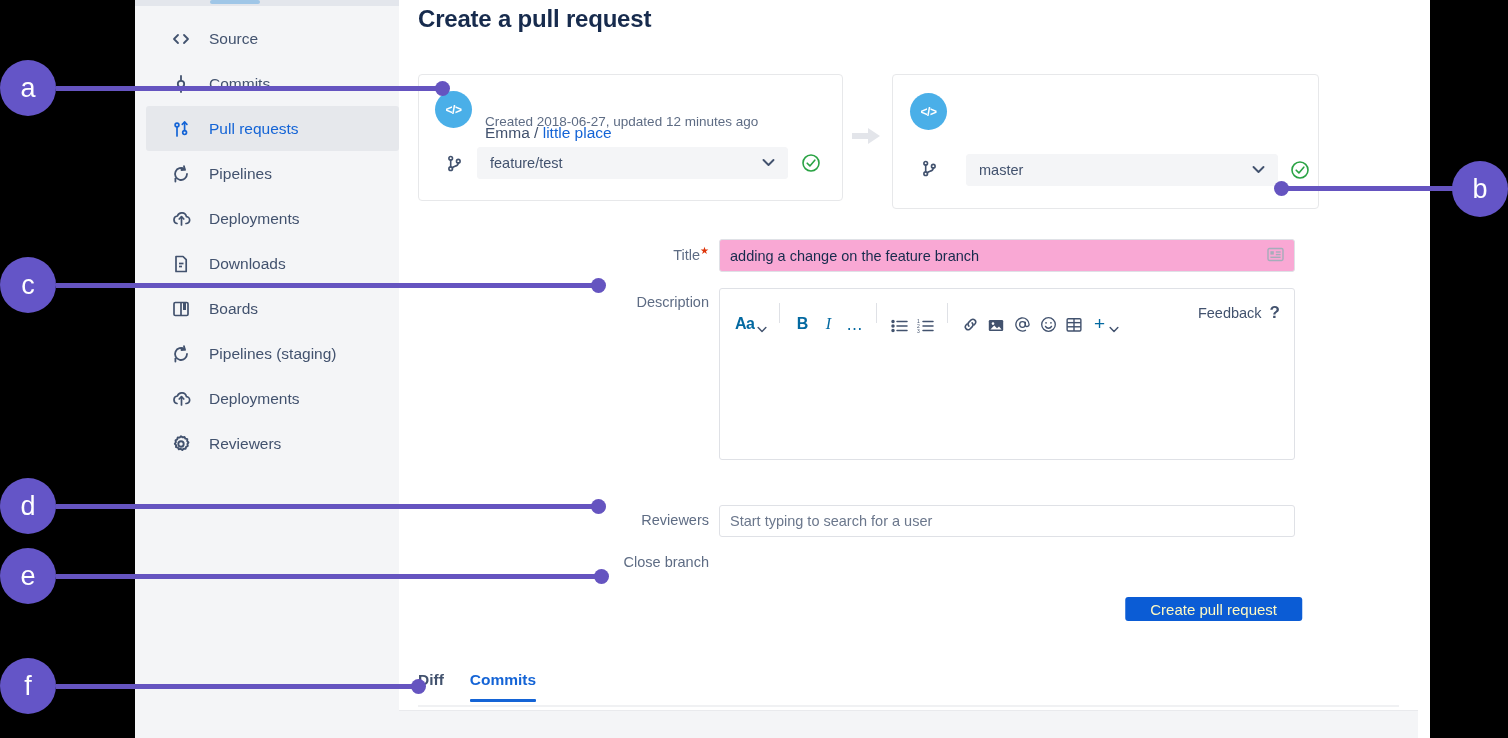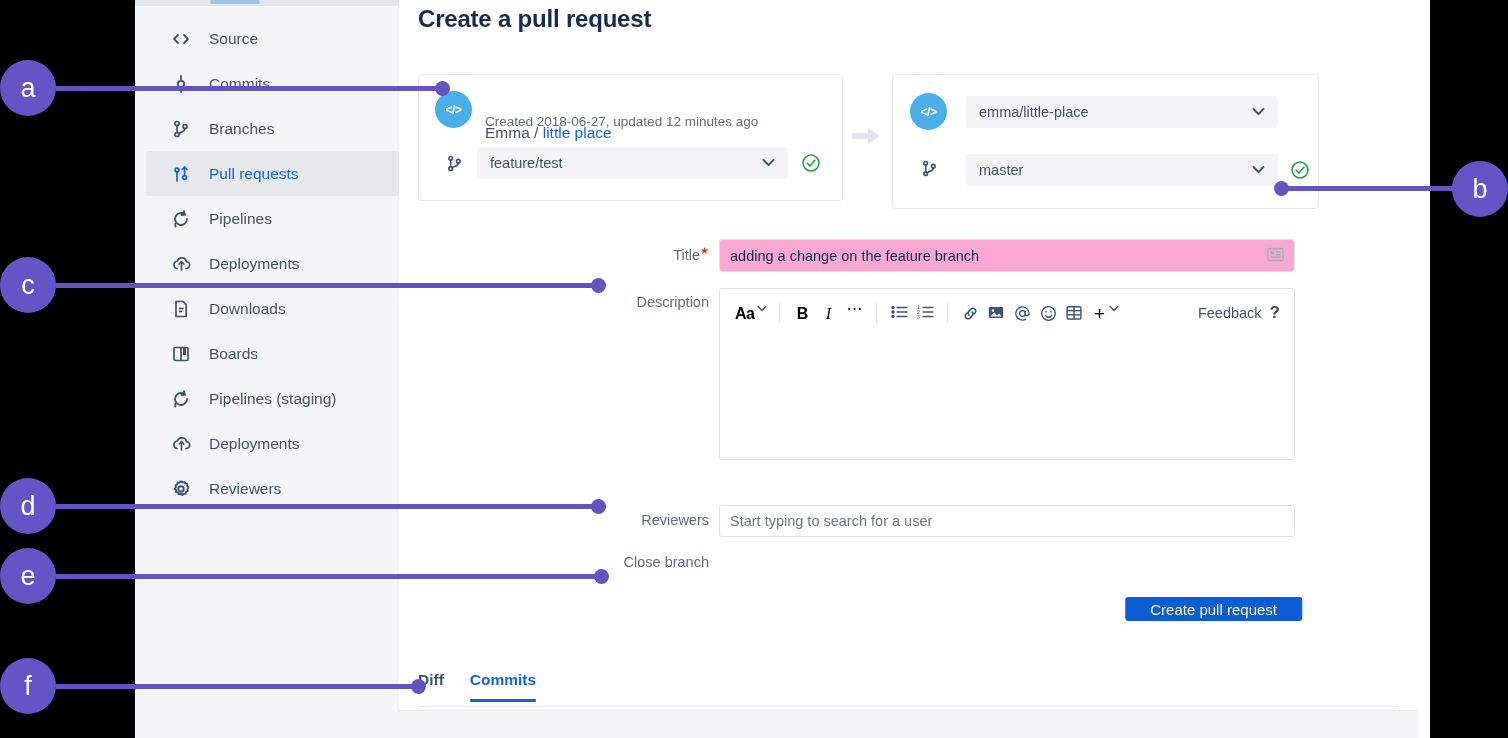--- a/index.html
+++ b/index.html
@@ -140,23 +140,23 @@
   .editor {
     position: absolute; left: 320px; top: 288px;
     width: 576px; height: 172px;
     background: #fff; border: 1px solid #dfe1e6; border-radius: 3px;
   }
   .etoolbar {
     position: absolute; left: 0; top: 0; width: 100%; height: 48px;
     display: flex; align-items: center; padding-left: 12px;
   }
   .etool {
-    display: flex; align-items: flex-start; justify-content: center;
+    display: flex; align-items: flex-end; justify-content: center;
     height: 28px; min-width: 26px; padding: 0 3px;
-    color: #000000; cursor: pointer; margin-top: 12px;
+    color: #0369a1; cursor: pointer; margin-top: 12px;
   }
   .etool.wide { min-width: 38px; }
   .edivider { width: 1px; height: 20px; background: #dfe1e6; margin: 0 9px; }
   .efeedback {
     margin-left: auto; margin-right: 8px;
     font-size: 14.5px; color: #42526e; cursor: pointer;
   }
   .ehelp { margin-right: 14px; font-size: 17px; color: #42526e; cursor: pointer; font-weight: 700;}
 
   .reviewers-field {
@@ -251,32 +251,20 @@
         <div class="nav-item">
           <span class="ico">
             <svg width="20" height="20" viewBox="0 0 20 20" fill="none" stroke="#42526e" stroke-width="1.8" stroke-linecap="round">
                 <line x1="10" y1="2" x2="10" y2="18"></line>
                 <circle cx="10" cy="10" r="3.2" fill="#f4f5f7"></circle>
               </svg>
           </span>
           <span>Commits</span>
         </div>
 
-        <div class="nav-item">
-          <span class="ico">
-            <svg width="20" height="20" viewBox="0 0 20 20" fill="none" stroke="#42526e" stroke-width="1.7" stroke-linecap="round">
-                <circle cx="6" cy="4.5" r="2"></circle>
-                <circle cx="6" cy="15.5" r="2"></circle>
-                <circle cx="14" cy="7.5" r="2"></circle>
-                <path d="M6 6.5 L6 13.5"></path>
-                <path d="M14 9.5 C14 13 10 12.5 7.6 14.6"></path>
-              </svg>
-          </span>
-          <span>Branches</span>
-        </div>
 
         <div class="nav-item active">
           <span class="ico">
             <svg width="20" height="20" viewBox="0 0 20 20" fill="none" stroke="#1464d6" stroke-width="1.7" stroke-linecap="round" stroke-linejoin="round">
                 <circle cx="6" cy="6" r="1.9"></circle>
                 <path d="M6 7.9 L6 17"></path>
                 <path d="M13.6 3.2 L13.6 11.5"></path>
                 <polyline points="11.3,5.3 13.6,3 15.9,5.3"></polyline>
                 <circle cx="13.6" cy="13.6" r="1.9"></circle>
               </svg>
@@ -403,28 +391,20 @@
 
       <div class="arrow-between">
         <svg width="30" height="18" viewBox="0 0 30 18" fill="#e3e5ea">
             <path d="M0 6 h16 V1 l12 8 -12 8 V12 H0 Z"></path>
           </svg>
       </div>
 
       <div class="panel panel-dest">
         <div class="repo-avatar" style="left:17px; top:18px;">
           <span>&lt;/&gt;</span>
-        </div>
-        <div class="select" style="left:73px; top:21px; width:312px;">
-          <span class="val">emma/little-place</span>
-          <span class="chev">
-            <svg width="13" height="9" viewBox="0 0 13 9" fill="none" stroke="#42526e" stroke-width="1.9" stroke-linecap="round" stroke-linejoin="round">
-                <polyline points="1.5,2 6.5,7 11.5,2"></polyline>
-              </svg>
-          </span>
         </div>
         <div class="branch-ico" style="left:23px; top:80px;">
           <svg width="19" height="19" viewBox="0 0 20 20" fill="none" stroke="#42526e" stroke-width="1.7" stroke-linecap="round">
               <circle cx="6" cy="4.5" r="1.9"></circle>
               <circle cx="6" cy="15.5" r="1.9"></circle>
               <circle cx="14" cy="7.5" r="1.9"></circle>
               <path d="M6 6.4 L6 13.6"></path>
               <path d="M14 9.4 C14 13 10 12.5 7.6 14.6"></path>
             </svg>
         </div>

